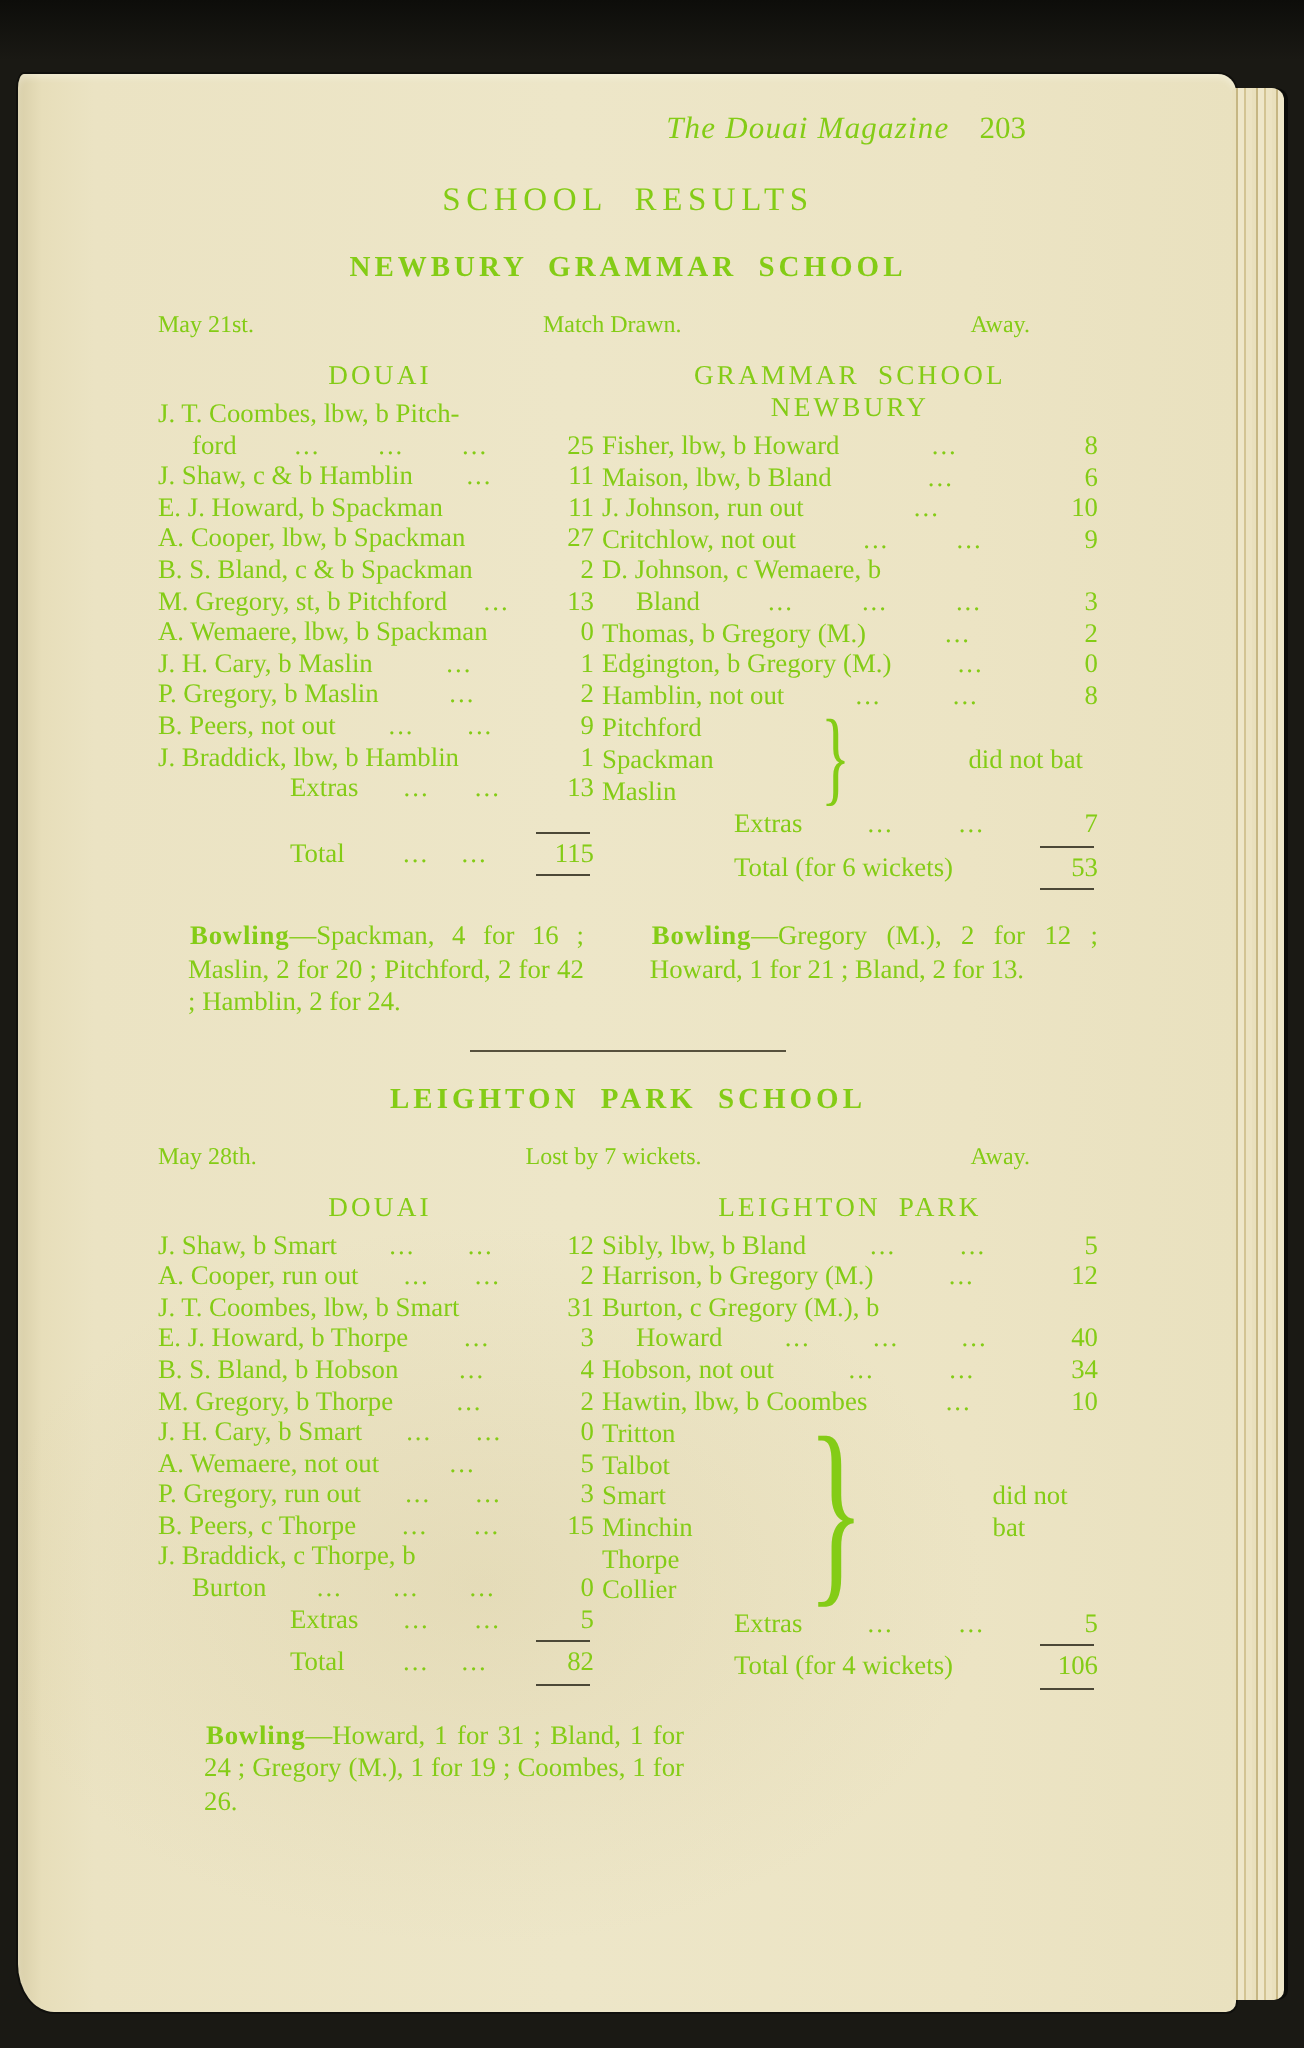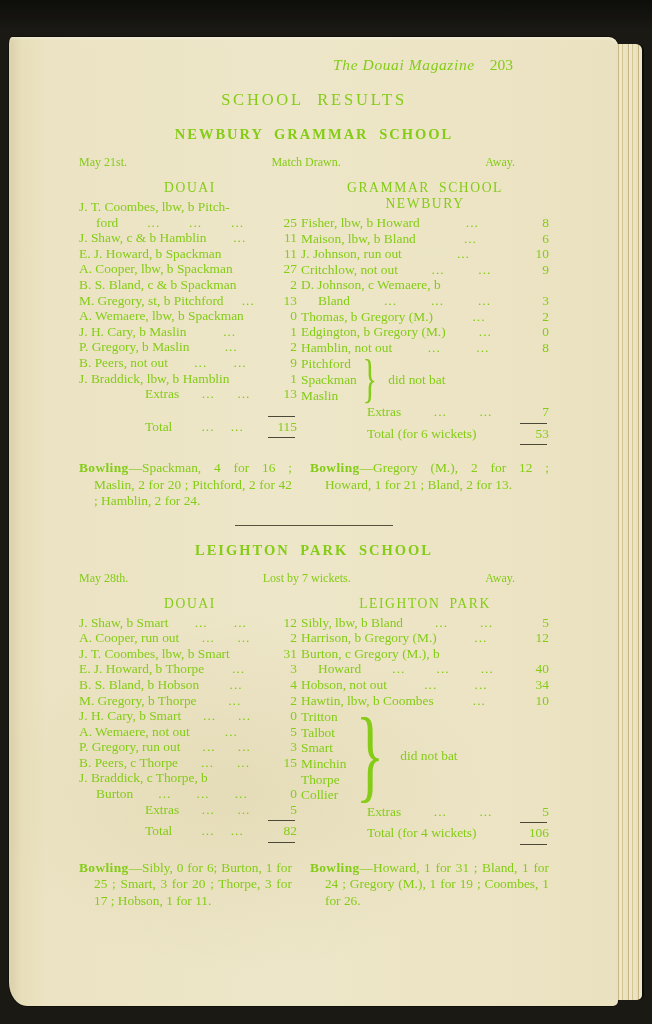--- a/index.html
+++ b/index.html
@@ -43,34 +43,34 @@
   .col-r{ width:248px;}
   .team-head{ text-align:center;font-size:13.6px;letter-spacing:1.6px;word-spacing:4px;line-height:16px;margin-bottom:3px;}
   .row{ display:flex;align-items:baseline;white-space:nowrap;}
   .row .n{ flex:0 0 auto;}
   .row .d{ flex:1 1 auto;display:flex;justify-content:space-evenly;align-items:baseline;min-width:8px;}
   .row .d .dg{ letter-spacing:1px;}
   .row .s{ flex:0 0 24px;text-align:right;}
   .row.indent{ padding-left:17px;}
   .row.extras{ padding-left:66px;}
   .row.total{ padding-left:66px;gap:13px;}
-  .dnb{ display:flex;align-items:center;}
+  .dnb{ display:flex;align-items:center;gap:48px;}
   .dnb .names{ display:flex;flex-direction:column;}
   .dnb .brace{ line-height:1;transform:scale(.62,1.08);transform-origin:center;font-weight:400;margin-left:1px;}
   .dnb .label{ margin-left:7px;}
   .srule{ border-top:1px solid #4c4837;width:27px;margin:3px 2px 2px auto;}
   .col-l .srule{ margin-right:6px;}
   .srule.pre{ margin-top:3px;}
   .srule.pre.gap{ margin-top:14px;}
   .srule.post{ border-top:1.5px solid #4c4837;margin-top:3px;}
   .bowl{ display:flex;margin-top:13px;}
   .bowl p{ margin:0;font-size:13.4px;line-height:16.4px;text-align:justify;padding-left:15px;text-indent:-15px;}
   .bowl .bp-l{ width:212px;margin-right:10px;}
   .bowl .bp-r{ width:240px;margin-left:8px;}
-  .bowl b{ letter-spacing:.4px;}
+  .bowl b{ letter-spacing:.4px;margin-left:16px;}
   .divider{ width:158px;border-top:1px solid #57513d;margin:15px auto 0;}
 </style>
 </head>
 <body>
 
 <div class="cover-shadow"></div>
 <div class="page"></div>
 <div class="fore-edge"></div>
 
 <div class="content">
@@ -473,17 +473,16 @@
           <div class="srule pre"></div>
           <div class="row total">
             <span class="n">Total (for 4 wickets)</span>
             <span class="d"></span>
             <span class="s">106</span>
           </div>
           <div class="srule post"></div>
         </div>
       </div>
       <div class="bowl">
-        <p class="bp-l"><b class="lead">Bowling</b>—Sibly, 0 for 6; Burton, 1 for 25 ;  Smart, 3 for 20 ; Thorpe, 3 for 17 ;  Hobson, 1 for 11.</p>
         <p class="bp-r"><b class="lead">Bowling</b>—Howard, 1 for 31 ; Bland, 1 for 24 ;  Gregory (M.), 1 for 19 ;  Coombes, 1 for 26.</p>
       </div>
     </div>
 </div>
 
 </body></html>

